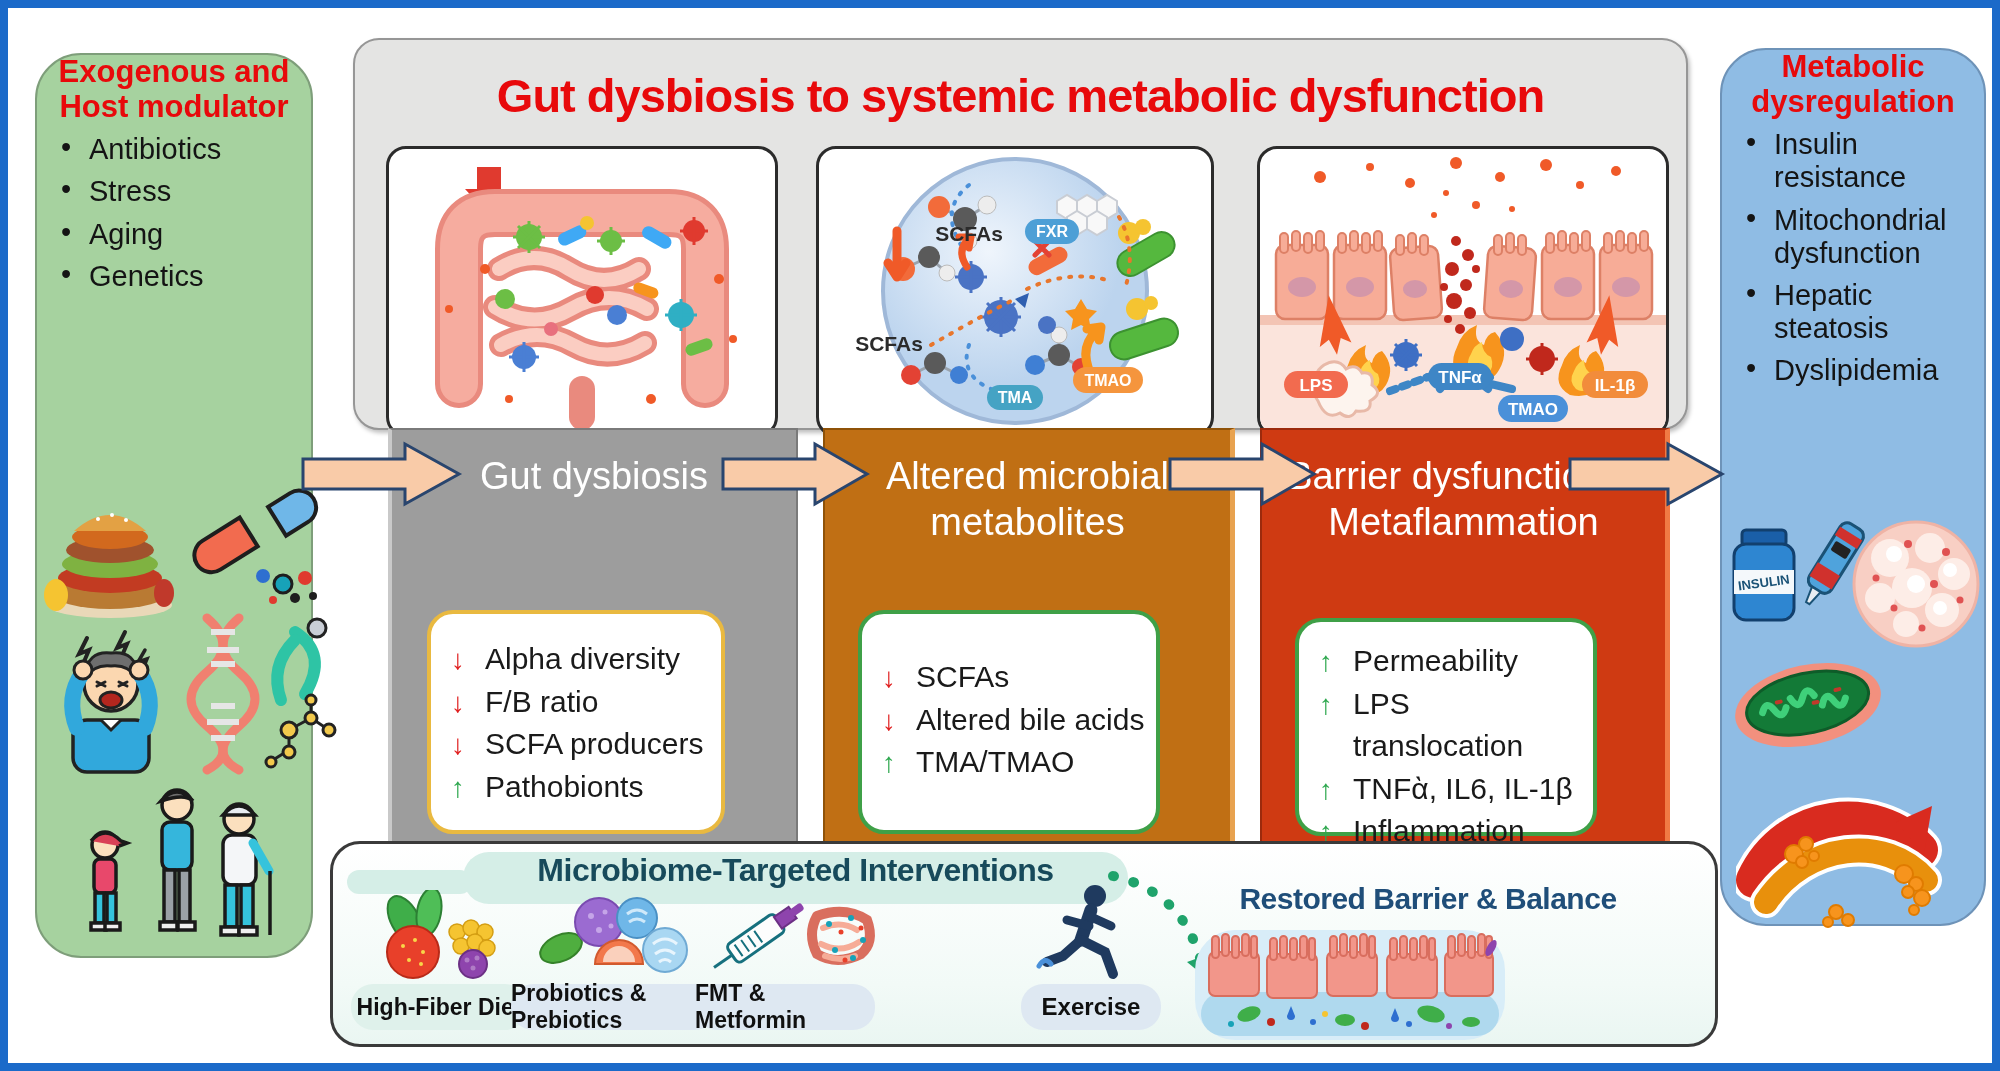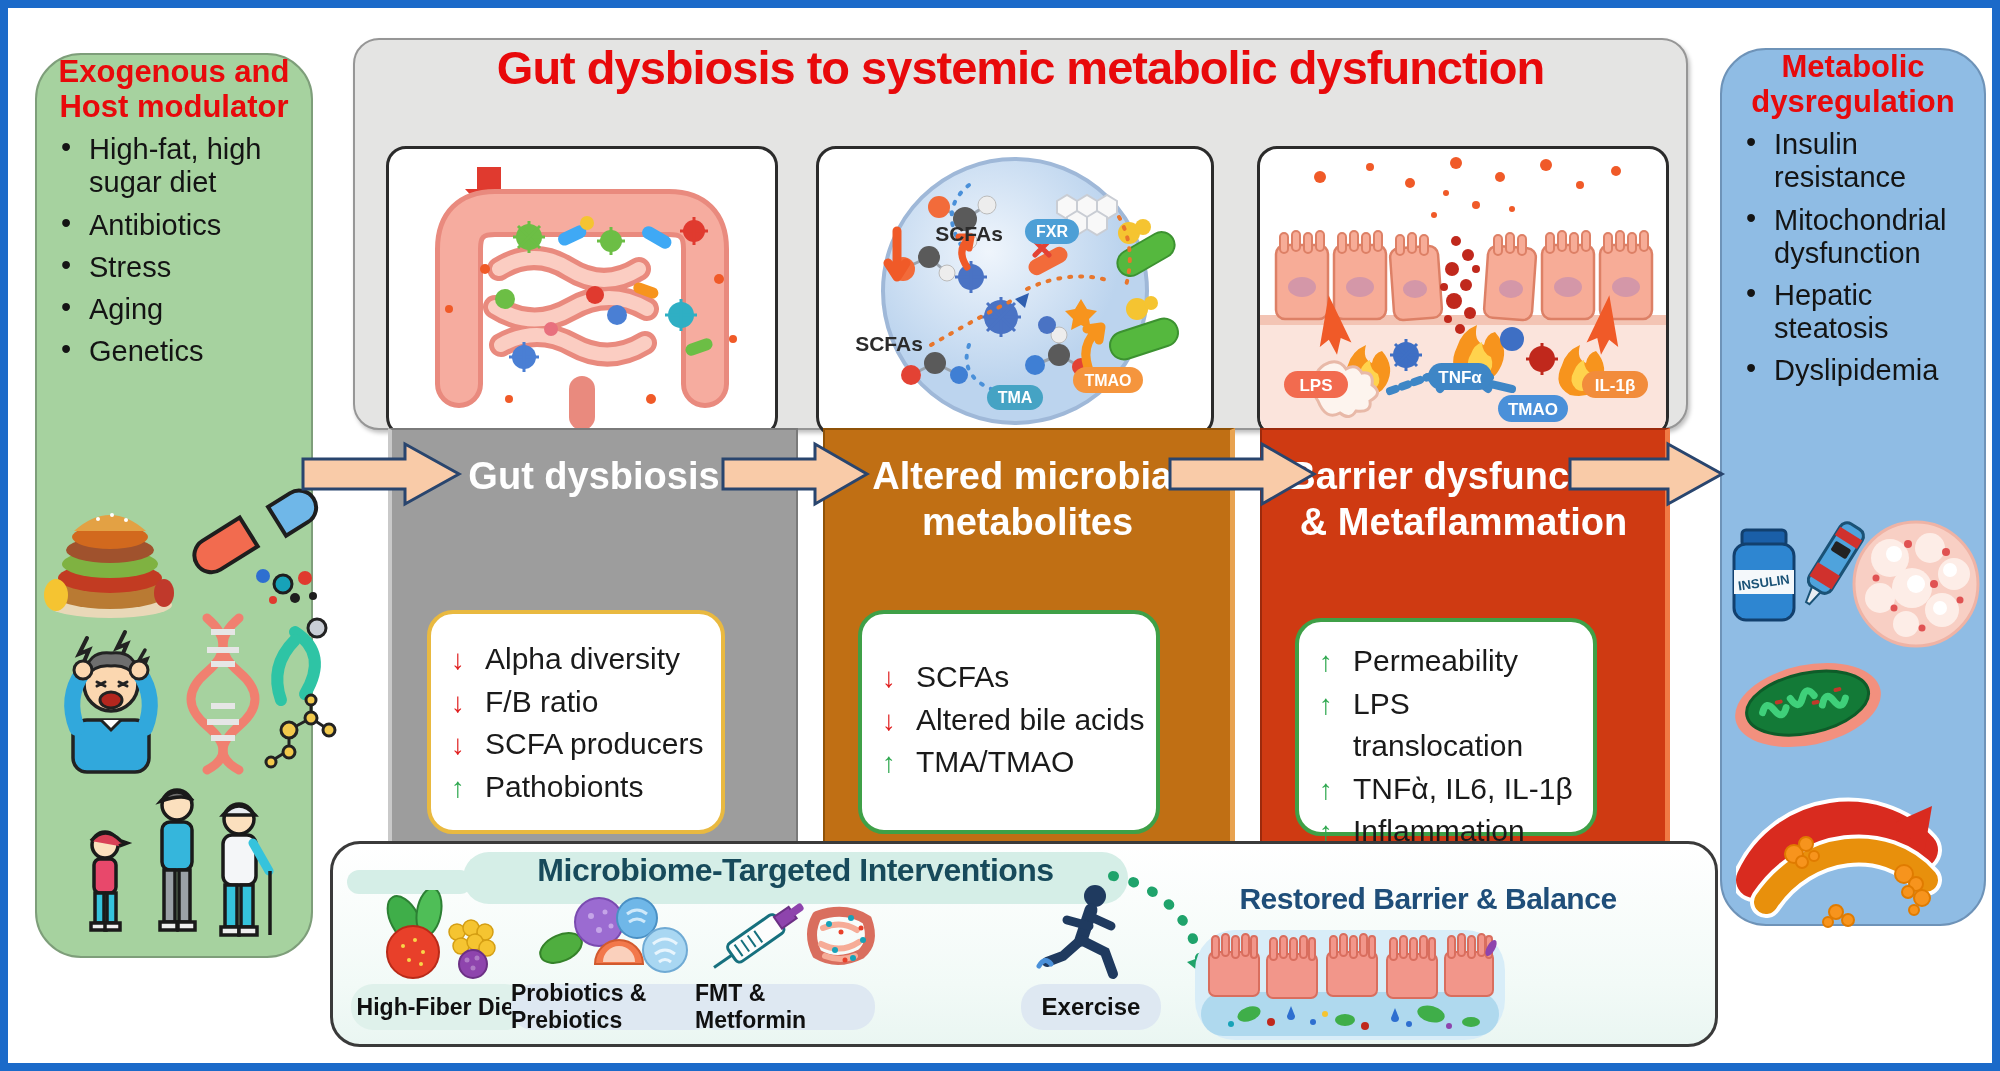--- a/index.html
+++ b/index.html
@@ -17,37 +17,37 @@
                  text-align:center; }
   .panel-list { list-style:none; margin-top:8px; padding:0 8px 0 16px;
                 font-size:29px; color:#141414; line-height:1.14; }
   .panel-list li { position:relative; padding-left:36px; margin-top:9px; }
   .panel-list li::before { content:"•"; position:absolute; left:8px; top:-2px; }
 
   
   .header-box { position:absolute; left:345px; top:30px; width:1335px; height:392px;
                 background:#E4E4E3; border:2px solid #969696; border-radius:26px;
                 box-shadow:2px 3px 4px rgba(0,0,0,.25); z-index:1; }
-  .header-title { text-align:center; padding-top:0; font-size:47px; font-weight:bold;
+  .header-title { text-align:center; padding-top:28px; font-size:47px; font-weight:bold;
                   color:#E8090B; letter-spacing:-1px; }
   .img-panel { position:absolute; top:106px; height:291px; background:#fff;
                border:3px solid #2B2B2B; border-radius:20px; overflow:hidden; }
   .ip1 { left:31px;  width:392px; }
   .ip2 { left:461px; width:398px; }
   .ip3 { left:902px; width:412px; }
 
   
   .stage { position:absolute; top:420px; height:438px; z-index:1; }
   .stage-gray   { left:380px;  width:410px; background:#9D9D9D; border:2px solid #7A7A7A;
                   border-left:4px solid #C9C9C9;}
   .stage-orange { left:815px;  width:412px; background:#C06F14; border:2px solid #8F5208;
                   border-right:5px solid #E8A24F;}
   .stage-red    { left:1252px; width:410px; background:#CF3A12; border:2px solid #9C2A0C;
                   border-right:5px solid #F07A44;}
-  .stage-title { color:#fff; font-weight:bold; font-size:38px; line-height:1.2;
+  .stage-title { color:#fff; font-weight:normal; font-size:38px; line-height:1.2;
                  text-align:center; padding:24px 14px 0 14px; }
   .stage-inner { position:absolute; background:#fff; border-radius:26px; }
   .inner-gold  { left:35px; top:180px; width:298px; height:224px; border:4px solid #E9B940; }
   .inner-green { border:4px solid #3FA047; }
   .g2 { left:33px; top:180px; width:302px; height:224px; }
   .mlist { padding:24px 6px 0 20px; }
   .mrow { display:flex; gap:12px; align-items:baseline; font-size:30px; color:#1A1A1A;
           line-height:1.42; }
   .arr { font-weight:bold; font-size:28px; width:22px; flex:none; }
   .arr-down { color:#E02020; }
@@ -79,21 +79,20 @@
   .svgtext { font-family:"Liberation Sans", sans-serif; font-weight:bold; }
 </style>
 </head>
 <body>
 
 <div class="frame">
 
   <div class="side-panel panel-green">
     <div class="panel-title">Exogenous and Host modulator</div>
     <ul class="panel-list">
-      <li>High-fat, high sugar diet</li>
       <li>Antibiotics</li>
       <li>Stress</li>
       <li>Aging</li>
       <li>Genetics</li>
     </ul>
 
     <svg style="position:absolute;left:3px;top:420px" width="140" height="145" viewBox="0 0 140 145">
       <ellipse cx="70" cy="130" rx="62" ry="13" fill="#E9D8B8"></ellipse>
       <ellipse cx="70" cy="118" rx="58" ry="16" fill="#B97A33"></ellipse>
       <ellipse cx="70" cy="103" rx="52" ry="15" fill="#C23B22"></ellipse>

